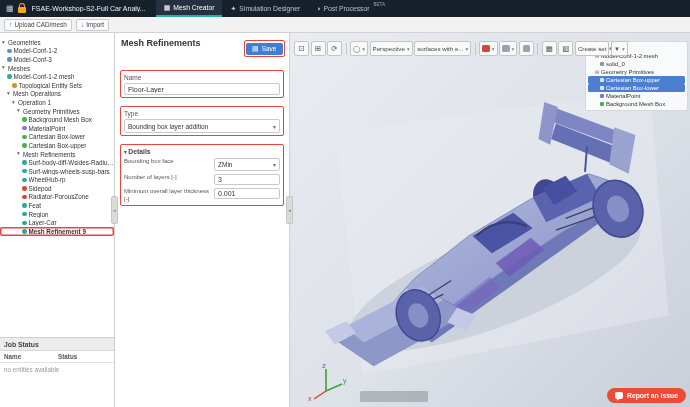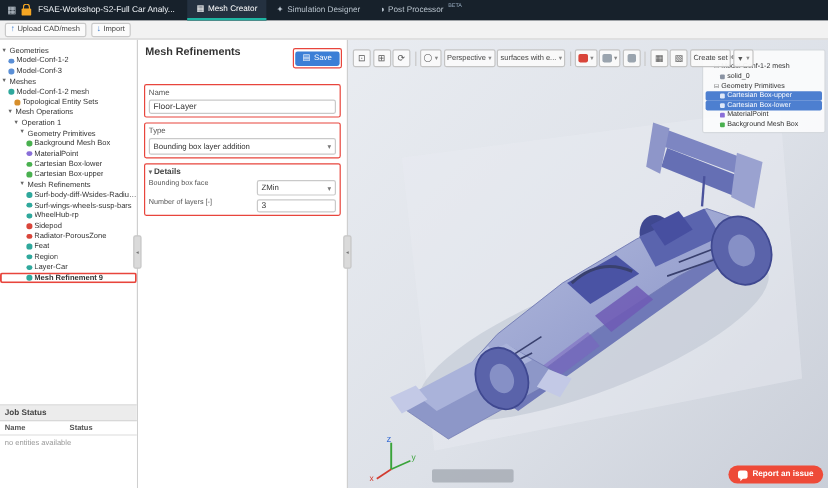--- a/index.html
+++ b/index.html
@@ -47,21 +47,21 @@
   .jobpanel{position:absolute;left:0;bottom:0;width:114px;background:#fff;border-top:1px solid #cfcfcf;}
   .jobhead{height:12px;background:#ececec;border-bottom:1px solid #d8d8d8;font-size:6.8px;font-weight:bold;color:#444;display:flex;align-items:center;padding:0 4px;}
   .jobcols{display:flex;height:11px;border-bottom:1px solid #e2e2e2;font-size:6.3px;font-weight:bold;color:#555;align-items:center;}
   .jobcols .c1{width:52px;padding-left:4px;}
   .jobcols .c2{padding-left:2px;}
   .jobempty{font-size:6.3px;color:#999;padding:3px 4px;height:38px;}
 
   
   .formpanel{position:absolute;left:115px;top:33px;width:175px;height:374px;background:#fff;border-right:1px solid #cfcfcf;box-sizing:border-box;}
   .ptitle{font-size:9px;font-weight:bold;color:#333;padding:5px 0 0 6px;}
-  .redbox{border:1.5px solid #e8453c;border-radius:2px;padding:2px 3px;margin:4px 5px 0 5px;}
+  .redbox{border:1.5px solid #e8453c;border-radius:2px;padding:2px 3px;margin:4px 5px 8px 5px;}
   .save-wrap{position:absolute;top:7px;right:4px;margin:0;padding:1.5px;}
   .savebtn{display:flex;align-items:center;gap:3px;background:#3b7fd6;color:#fff;border:none;border-radius:2px;font-size:6.5px;padding:2.5px 6px;font-family:inherit;cursor:pointer;}
   .save-ic{font-size:7px;line-height:1;}
   .save-ic:before{content:"▤";}
   .flabel{font-size:6.5px;color:#555;margin:1px 0 2px 0;}
   .finput{display:block;width:100%;box-sizing:border-box;height:12px;border:1px solid #c9c9c9;border-radius:2px;font-size:7px;padding:0 3px;color:#333;font-family:inherit;background:#fff;}
   .fselect{height:12px;border:1px solid #c9c9c9;border-radius:2px;display:flex;align-items:center;justify-content:space-between;padding:0 3px;font-size:6.5px;color:#333;background:#fff;cursor:pointer;}
   .fselect:after{content:"▾";font-size:6px;color:#777;margin-left:3px;}
   .dhead{font-size:6.8px;font-weight:bold;color:#444;margin:1px 0 1px 0;}
   .dhead:before{content:"▾ ";font-size:5.5px;color:#666;}
@@ -327,20 +327,26 @@
 
       <div class="drow">
         <div class="dlabel">Number of layers [-]</div>
         <div class="dctrl">
             <input class="finput" value="3" style="">
           </div>
       </div>
 
 
 
+      <div class="drow">
+        <div class="dlabel">Minimum overall layer thickness [-]</div>
+        <div class="dctrl">
+            <input class="finput" value="0.001" style="">
+          </div>
+      </div>
     </div>
   </div>
 
   <div class="phandle h1"></div>
   <div class="phandle h2"></div>
 
   <div class="viewport">
 
     <div class="vtoolbar">
       <button class="vbtn">

